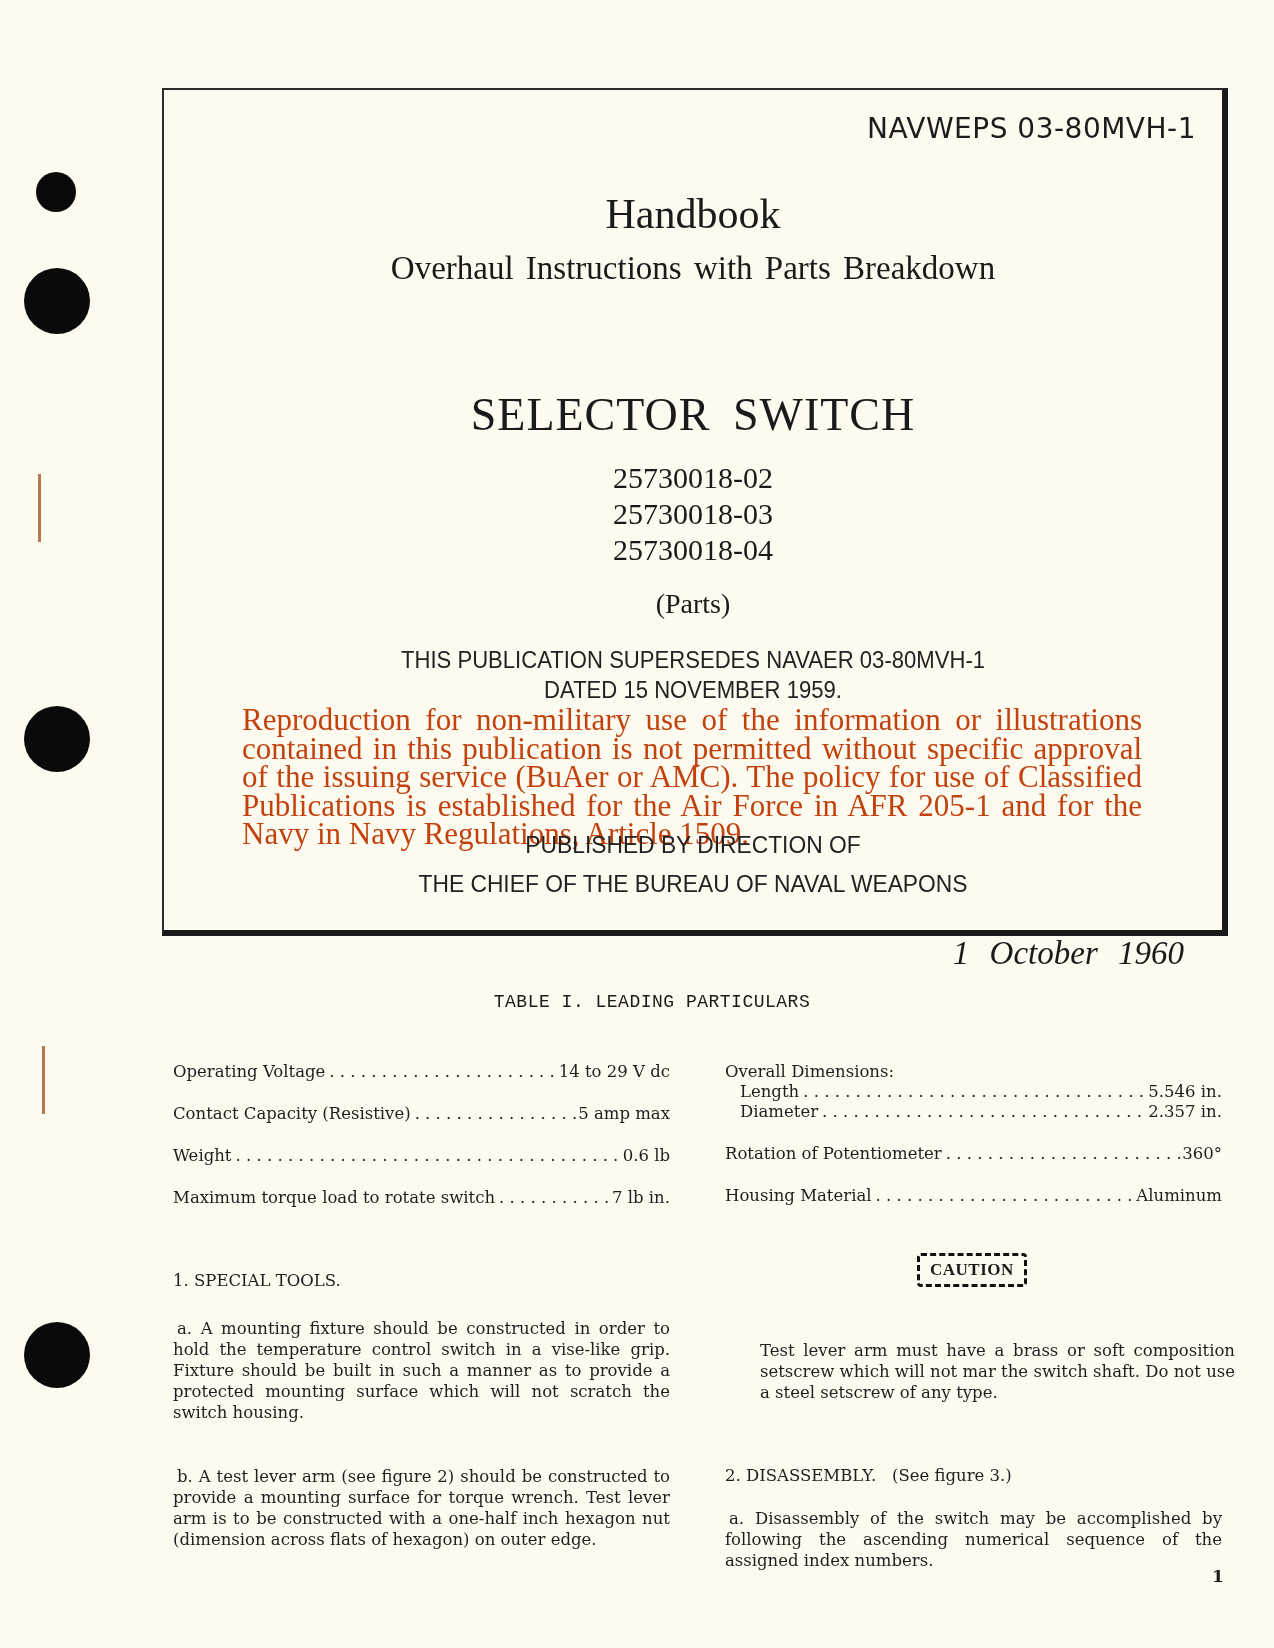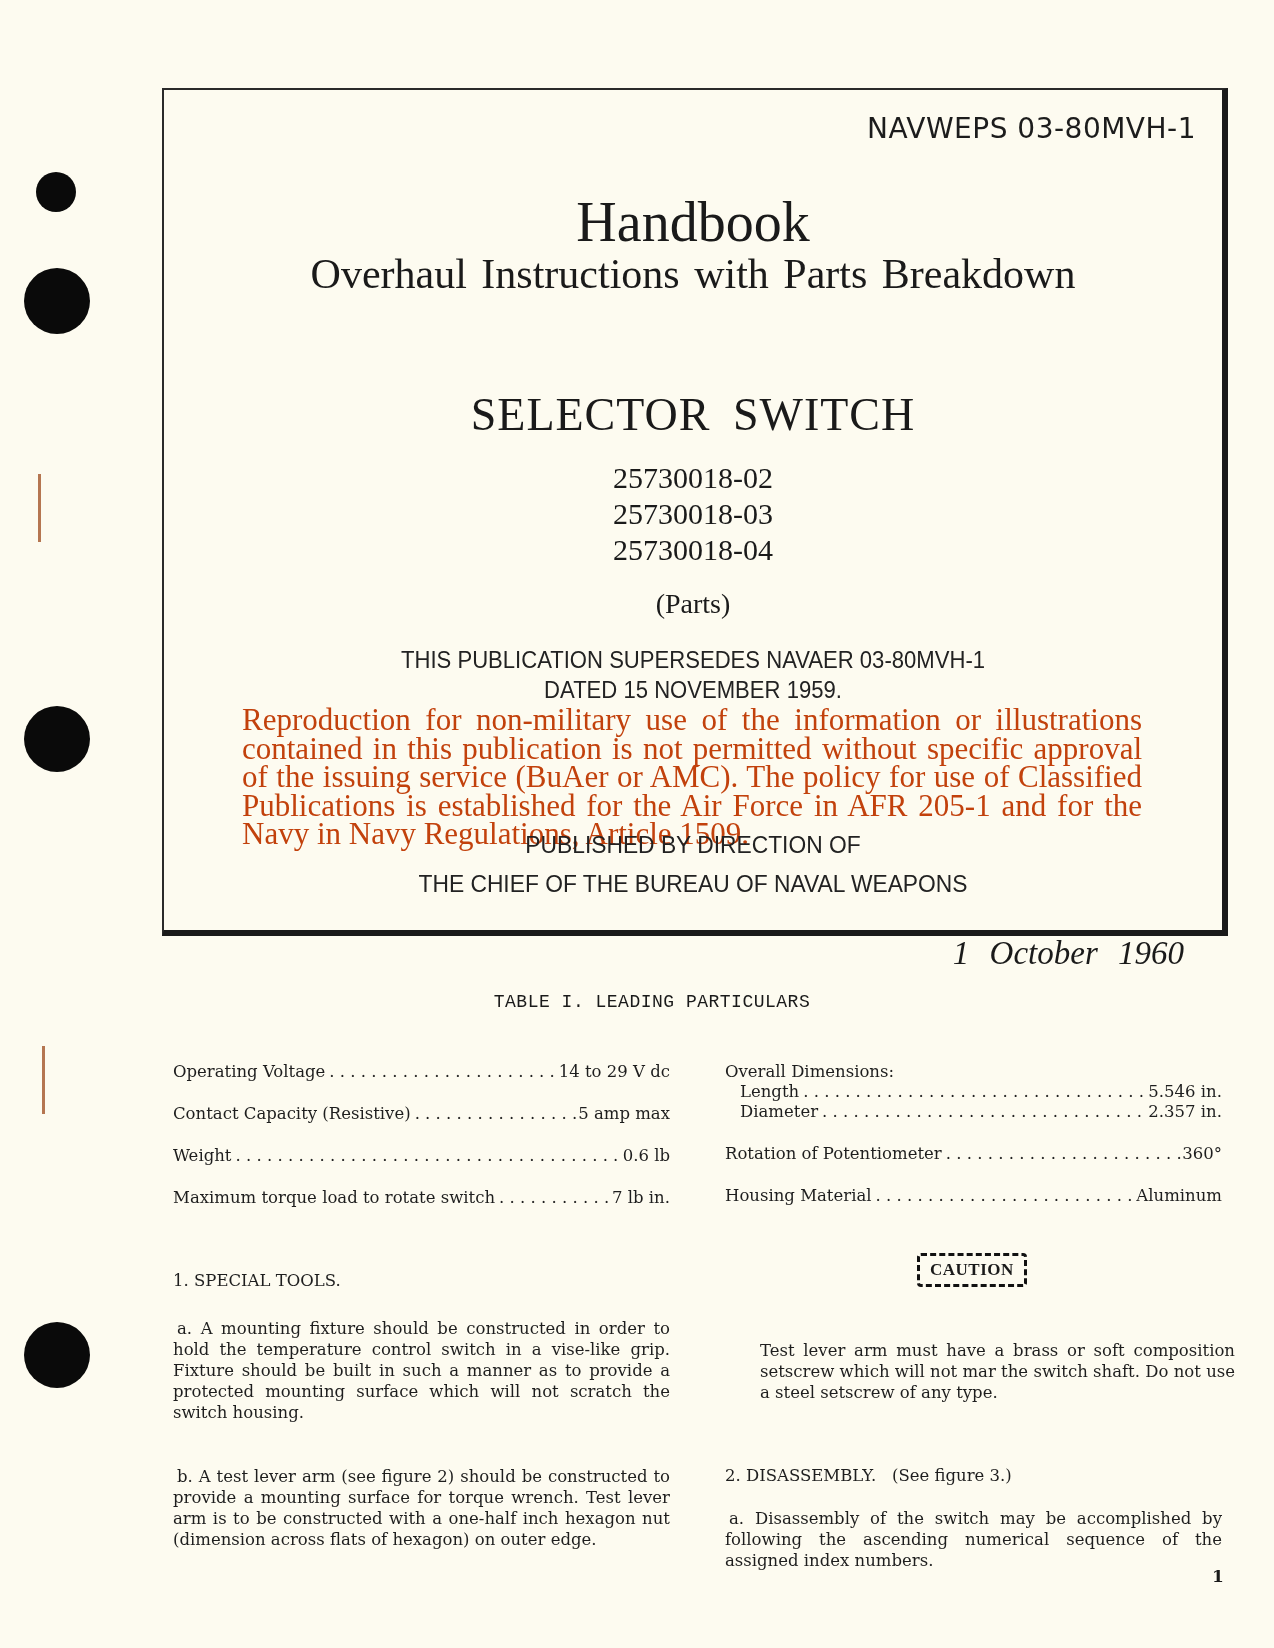--- a/index.html
+++ b/index.html
@@ -15,22 +15,22 @@
       border-left: 2px solid #2a2a2a; border-top: 2px solid #2a2a2a;
       border-right: 6px solid #1a1a1a; border-bottom: 6px solid #1a1a1a;
     }
     .doc-number {
       position: absolute; right: 26px; top: 22px;
       font-family: "DejaVu Sans", sans-serif; font-size: 28px; letter-spacing: 0.5px;
       color: #1c1c1c;
       margin-left: 10px;
     }
     .center { position: absolute; left: 0; right: 0; text-align: center; }
-    .handbook { top: 100px; font-size: 56px; }
-    .subtitle { top: 160px; font-size: 42px; word-spacing: 4px; }
+    .handbook { top: 100px; font-size: 42px; }
+    .subtitle { top: 160px; font-size: 33px; word-spacing: 4px; }
     .main-title { top: 298px; font-size: 46px; letter-spacing: 1px; word-spacing: 10px; }
     .part-list { top: 370px; font-size: 30px; line-height: 36px; }
     .variant { top: 498px; font-size: 28px; }
     .supersedes {
       top: 555px; font-family: "Liberation Sans", sans-serif; font-size: 24px;
       line-height: 30px; transform: scaleX(0.92); color: #222;
     }
     .notice {
       position: absolute; left: 78px; width: 900px; top: 616px;
       font-size: 31px; line-height: 28.5px; text-align: justify; color: #c2410c;

